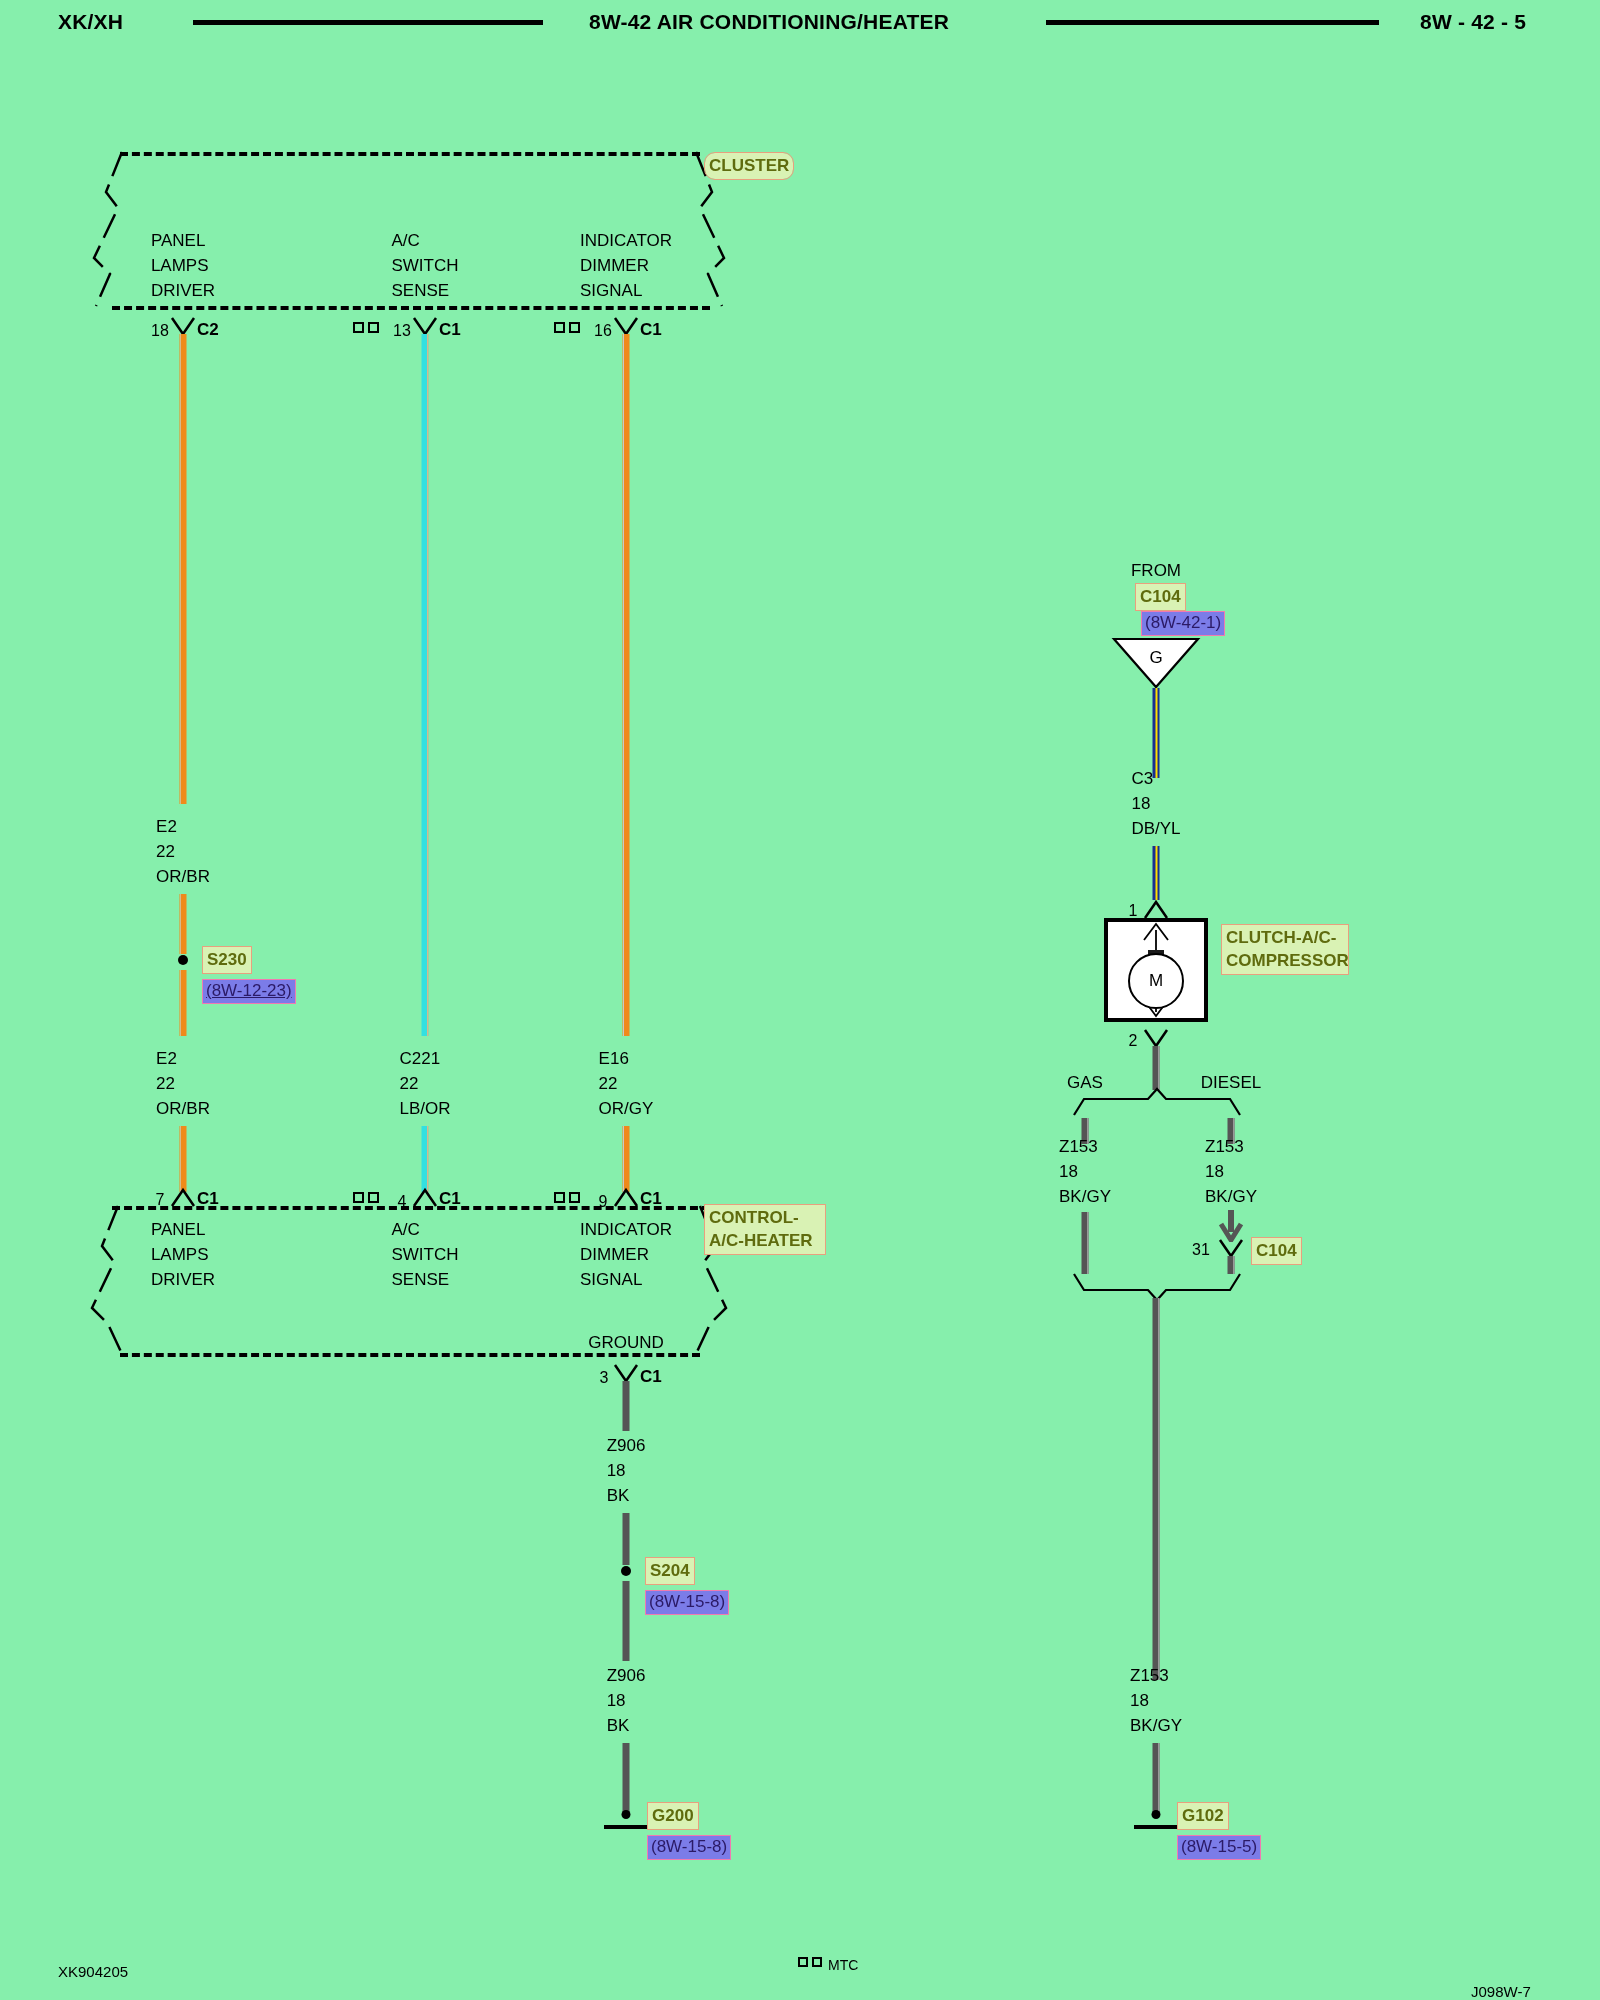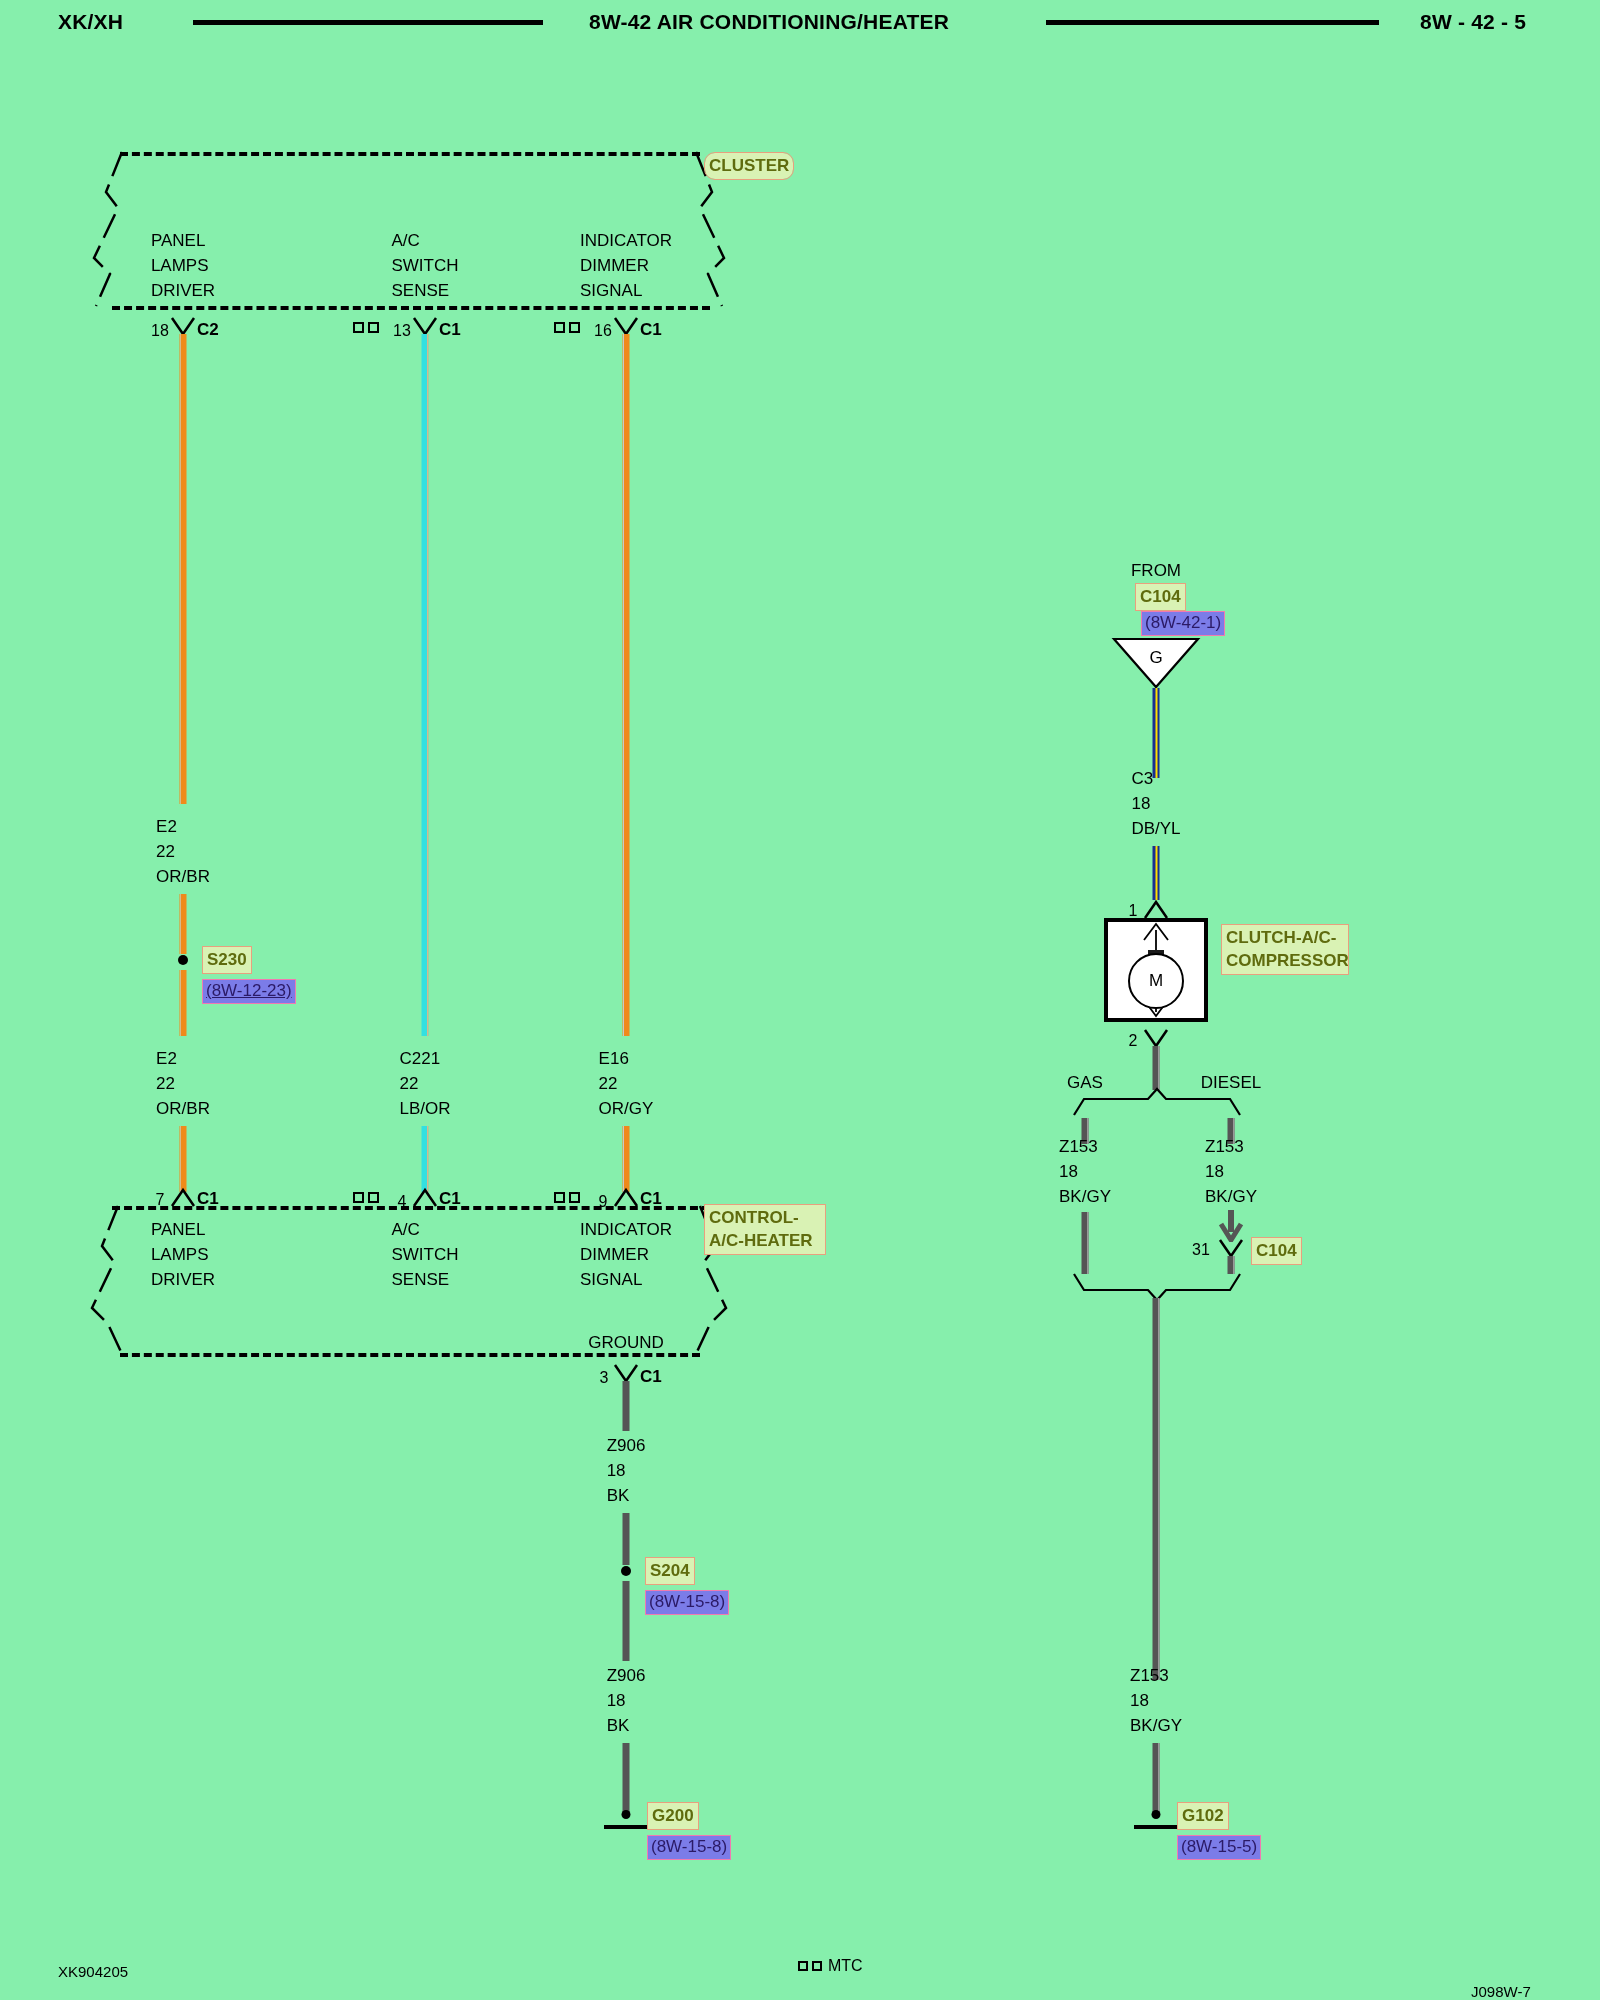--- a/index.html
+++ b/index.html
@@ -37,24 +37,24 @@
   }
 
   
   .ftr-text {
     position: absolute;
     font-size: 15px;
     white-space: nowrap;
   }
   .ftr-mtc {
     position: absolute;
-    font-size: 16px;
+    font-size: 14px;
     white-space: nowrap;
     display: flex;
-    align-items: center;
+    align-items: flex-start;
     gap: 6px;
     padding-left: 23px;
   }
 
   
   .mod-top, .mod-bot {
     position: absolute;
     border-top: 4px dashed #000;
   }
   .lbl-c {

